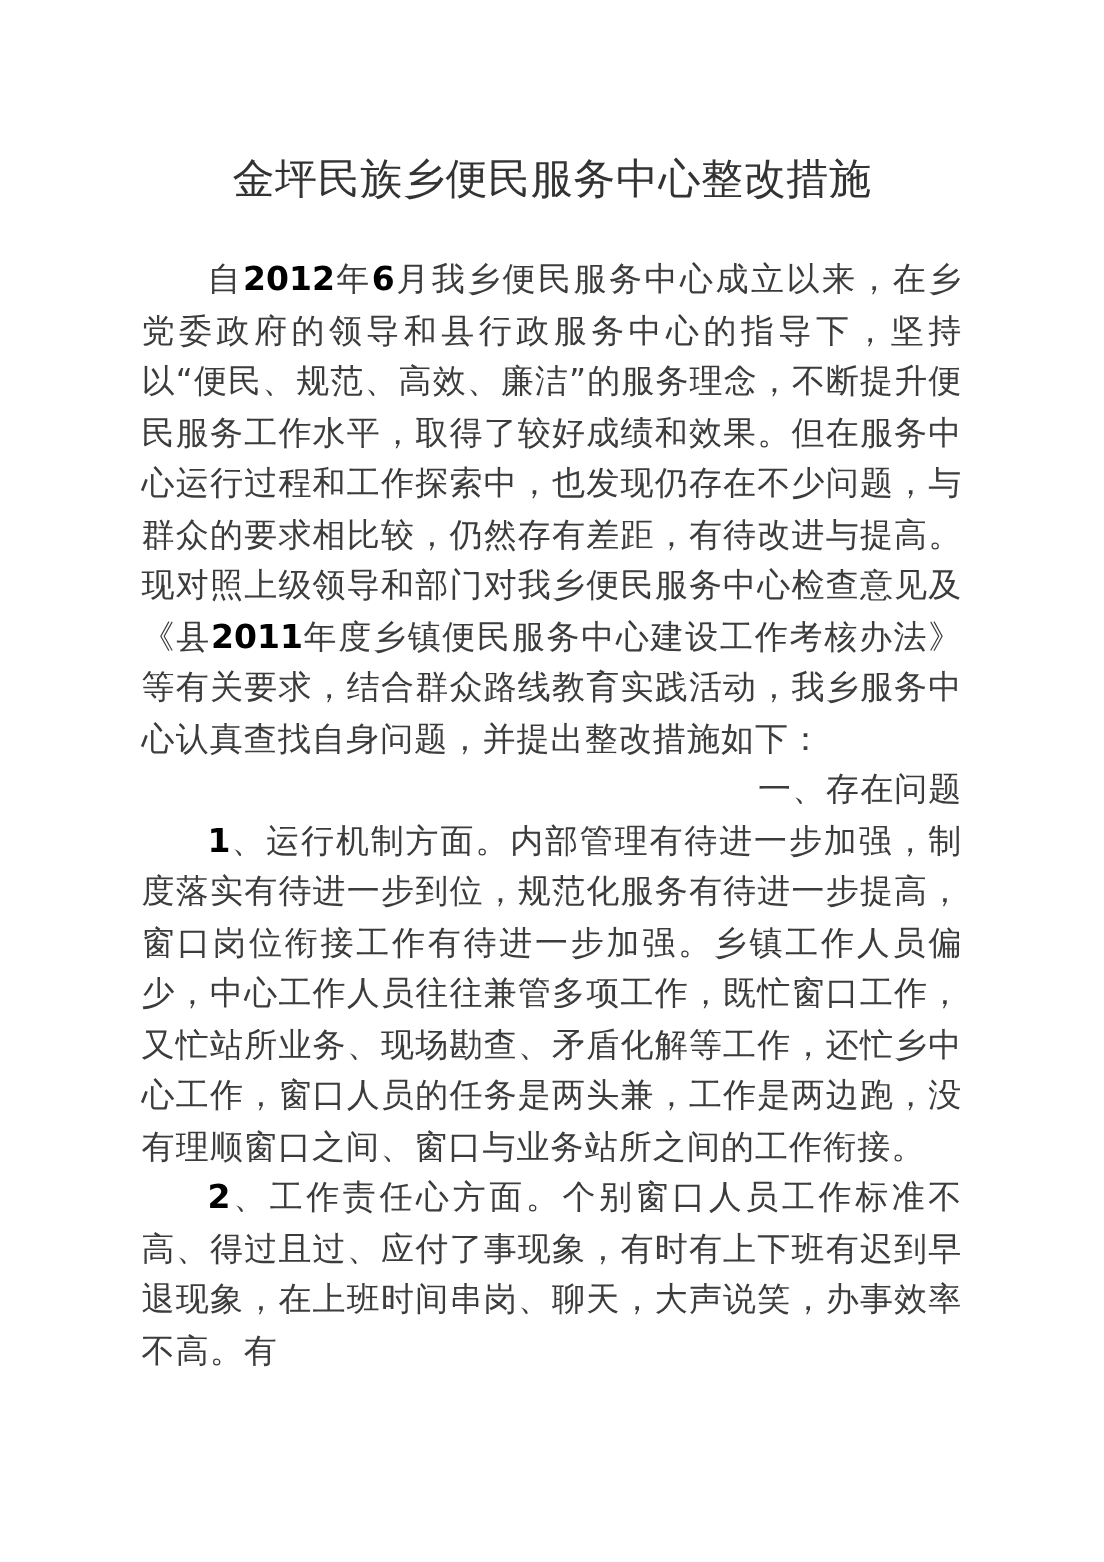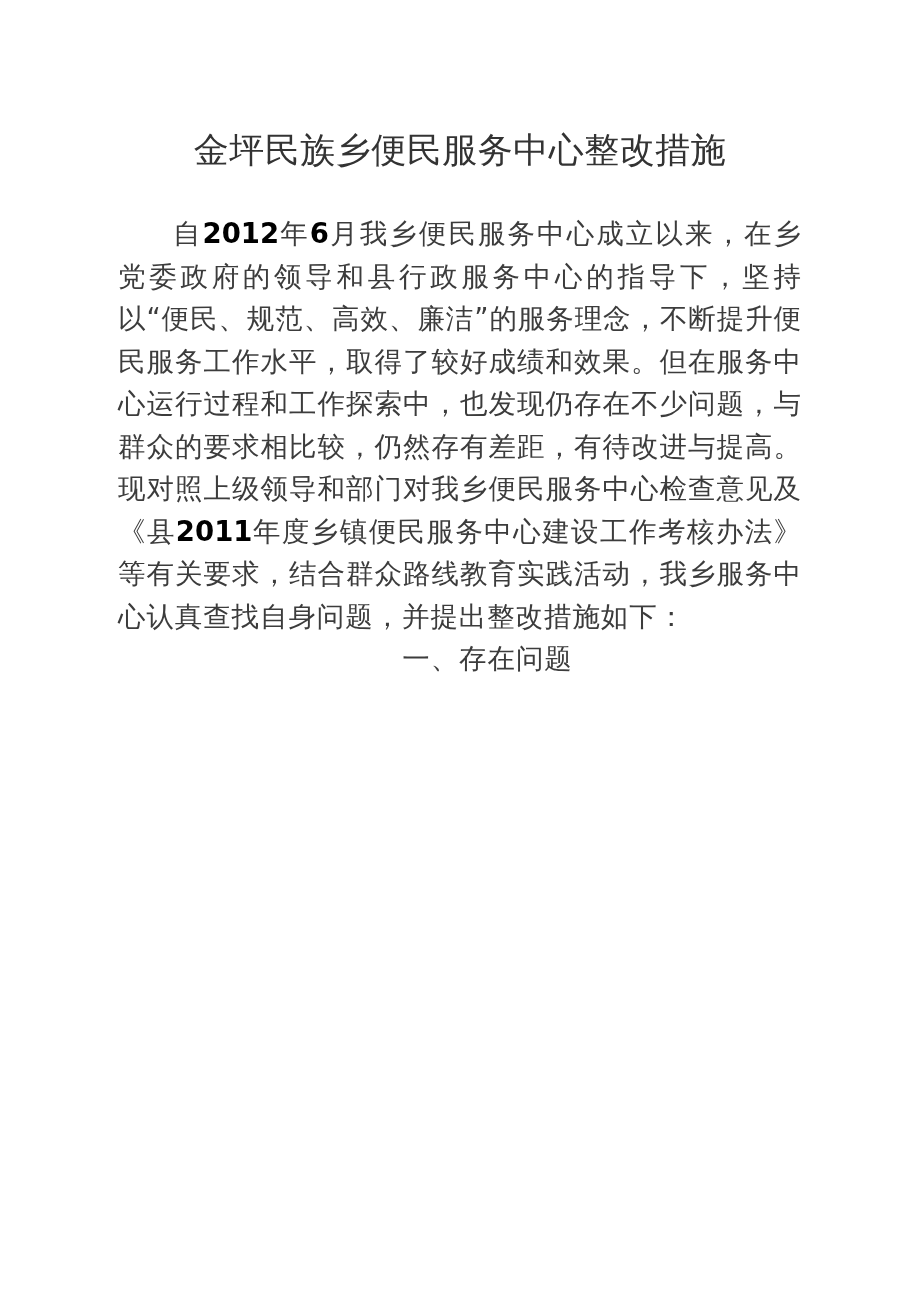--- a/index.html
+++ b/index.html
@@ -54,21 +54,21 @@
     text-indent: 2em;
     word-break: break-all;
   }
 
   .para + .para {
     margin-top: 0px;
   }
 
   
   .para.short {
-    text-align: center;
+    text-align: right;
   }
 
   
   .num {
     font-family: "DejaVu Sans", "Liberation Sans", sans-serif;
     font-weight: 600;
     letter-spacing: 0;
     color: #000000;
   }
 </style>
@@ -78,17 +78,19 @@
 <div class="page">
 
   <h1 class="doc-title">金坪民族乡便民服务中心整改措施</h1>
 
   <div class="body-block">
 
     <p class="para">自<span class="num">2012</span>年<span class="num">6</span>月我乡便民服务中心成立以来，在乡党委政府的领导和县行政服务中心的指导下，坚持以“便民、规范、高效、廉洁”的服务理念，不断提升便民服务工作水平，取得了较好成绩和效果。但在服务中心运行过程和工作探索中，也发现仍存在不少问题，与群众的要求相比较，仍然存有差距，有待改进与提高。现对照上级领导和部门对我乡便民服务中心检查意见及《县<span class="num">2011</span>年度乡镇便民服务中心建设工作考核办法》等有关要求，结合群众路线教育实践活动，我乡服务中心认真查找自身问题，并提出整改措施如下：</p>
 
     <p class="para short">一、存在问题</p>
 
+    <p class="para"><span class="num">1</span>、运行机制方面。内部管理有待进一步加强，制度落实有待进一步到位，规范化服务有待进一步提高，窗口岗位衔接工作有待进一步加强。乡镇工作人员偏少，中心工作人员往往兼管多项工作，既忙窗口工作，又忙站所业务、现场勘查、矛盾化解等工作，还忙乡中心工作，窗口人员的任务是两头兼，工作是两边跑，没有理顺窗口之间、窗口与业务站所之间的工作衔接。</p>
 
+    <p class="para"><span class="num">2</span>、工作责任心方面。个别窗口人员工作标准不高、得过且过、应付了事现象，有时有上下班有迟到早退现象，在上班时间串岗、聊天，大声说笑，办事效率不高。有</p>
 
   </div>
 
 </div>
 
 </body></html>

